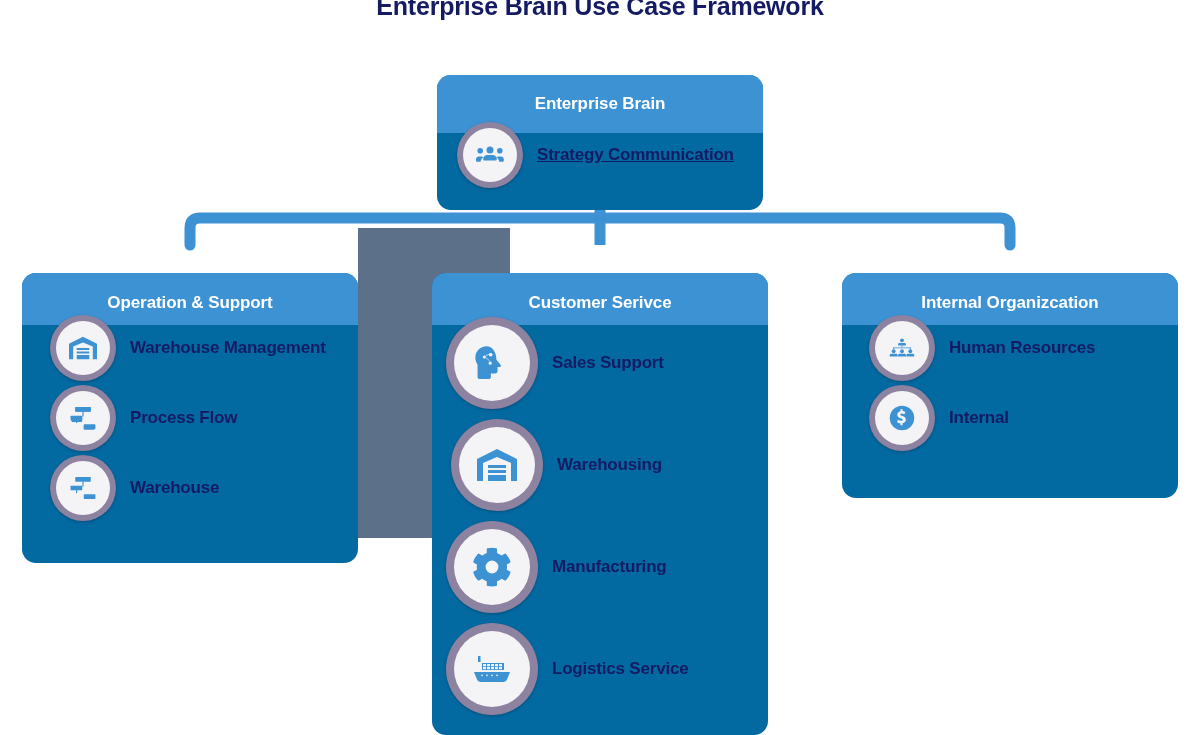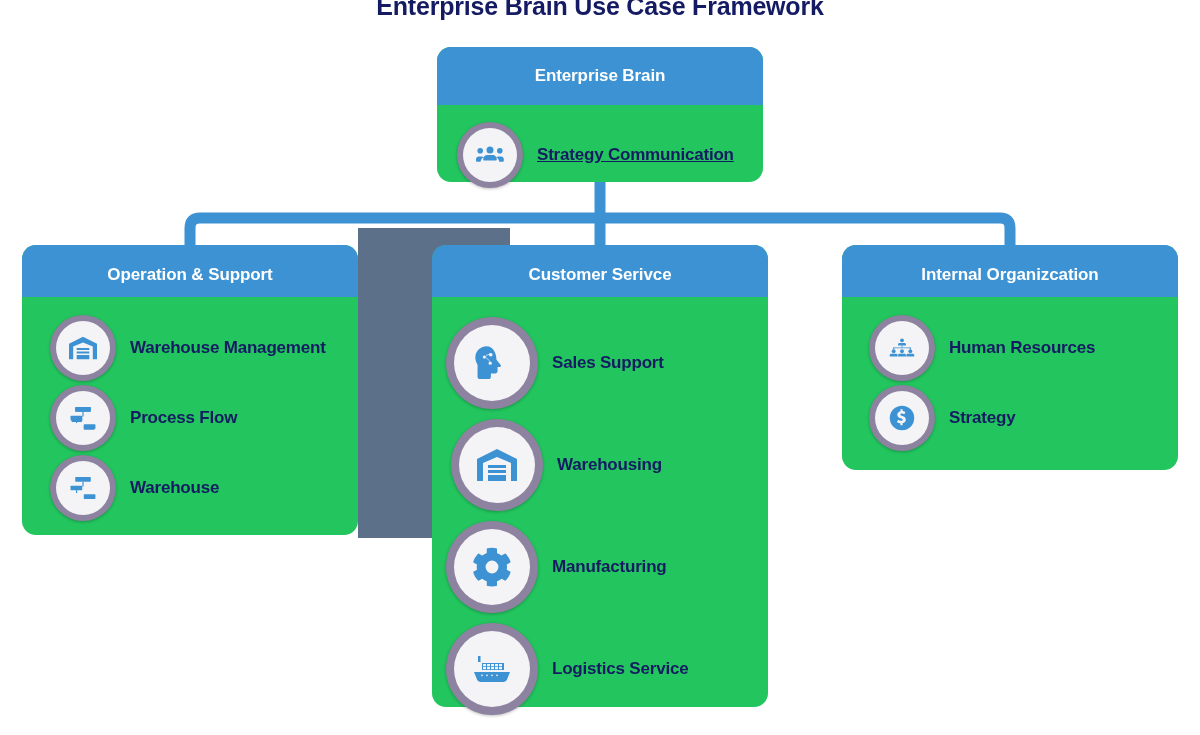--- a/index.html
+++ b/index.html
@@ -53,22 +53,23 @@
     width: 152px;
     height: 310px;
     background: #5c7189;
     z-index: 2;
   }
 
   
   .card {
     position: absolute;
     border-radius: 14px;
-    background: #22c55e;
+    background: #0369a1;
     z-index: 5;
+    margin-top: 28px;
   }
   .card-header {
     border-radius: 14px 14px 0 0;
     background: #3d92d3;
     color: #ffffff;
     font-size: 17px;
     font-weight: bold;
     text-align: center;
     line-height: 60px;
     height: 52px;
@@ -312,16 +313,16 @@
 
   <div class="item" style="left:869px; top:385px;">
     <span class="badge">
       <span class="badge-inner">
         <svg viewBox="0 0 512 512">
             <circle cx="256" cy="256" r="224"></circle>
             <path d="M266 94v36c20 2 38 9 52 19l-20 40c-14-9-30-14-44-14-18 0-28 7-28 19 0 13 13 18 38 27 38 13 62 29 62 66 0 35-24 58-60 65v36h-38v-35c-25-2-48-12-64-25l22-39c15 11 35 19 53 19 19 0 31-8 31-21 0-14-14-19-40-28-36-12-59-28-59-64 0-33 22-56 57-63V94h38z" fill="#f4f4f6"></path>
           </svg>
       </span>
     </span>
-    <span class="item-label">Strategy</span>
+    <span class="item-label">Internal</span>
   </div>
 
 </div>
 
 </body></html>

